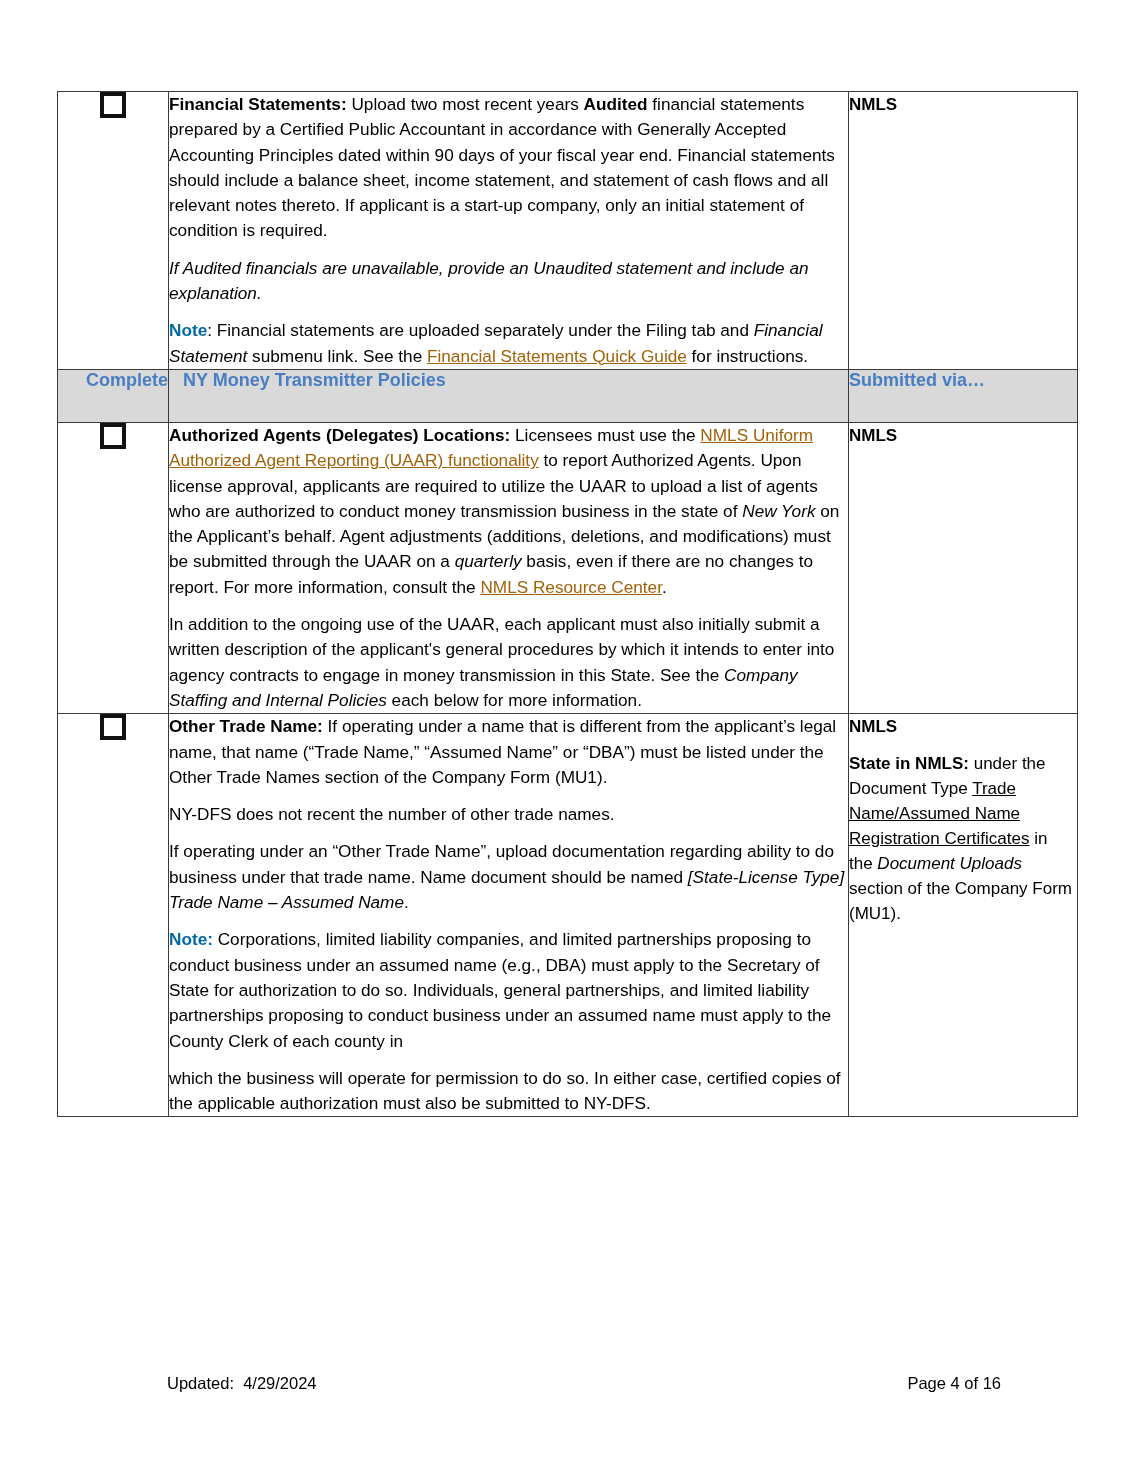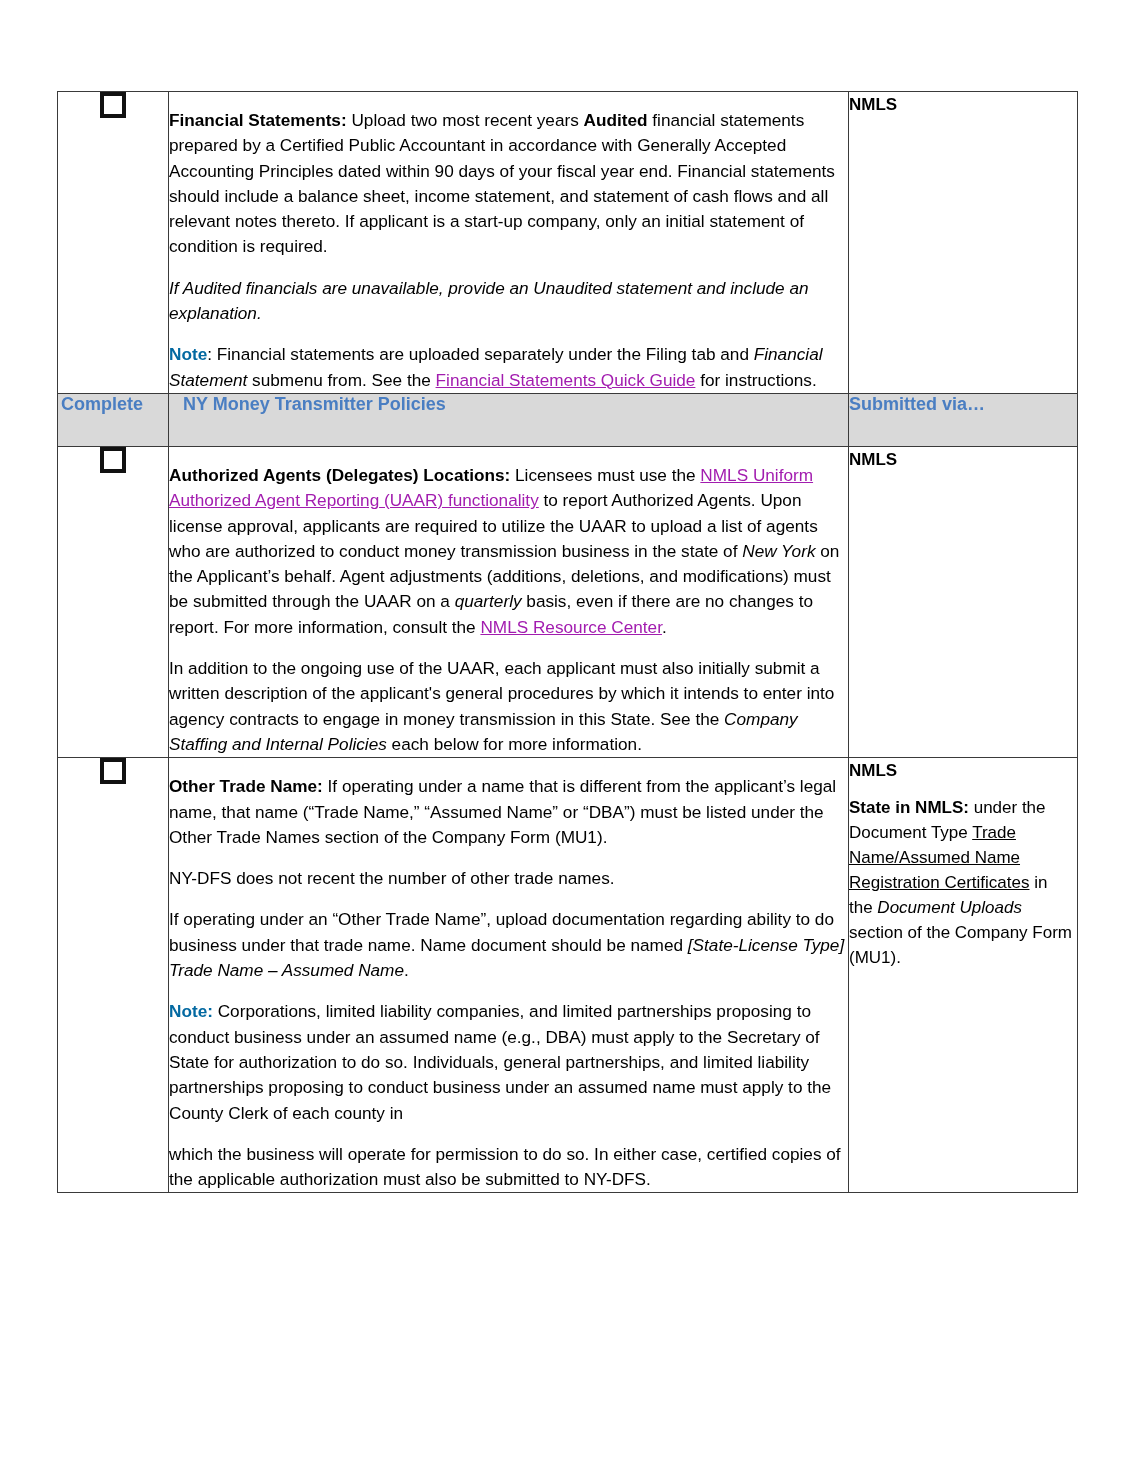--- a/index.html
+++ b/index.html
@@ -55,21 +55,21 @@
     border: 4px solid #111111;
     background: #ffffff;
     box-sizing: content-box;
   }
 
   
   .body-cell {
     padding: 14px 16px 16px 16px;
   }
   .body-cell p {
-    margin: 16px 0 12px 0;
+    margin: 0 0 12px 0;
     font-size: 17.2px;
     line-height: 25.3px;
     color: #000;
     text-align: left;
   }
   .body-cell p:last-child { margin-bottom: 0; }
 
   .via-cell {
     padding: 14px 14px 16px 14px;
   }
@@ -77,21 +77,21 @@
     margin: 0 4px 12px 0;
     font-size: 17px;
     line-height: 25px;
   }
   .via-cell p:last-child { margin-bottom: 0; }
 
   b, .b { font-weight: bold; }
   i, .i { font-style: italic; }
 
   a.doclink, .doclink {
-    color: #a21caf;
+    color: #a16207;
     text-decoration: underline;
   }
   .note-label {
     color: #0369a1;
     font-weight: bold;
   }
   .plainunderline { text-decoration: underline; }
 
   
   .hdr td {
@@ -99,21 +99,21 @@
     height: 52px;
     vertical-align: middle;
   }
   .hdr .hdr-text {
     color: #4a7ec2;
     font-weight: bold;
     font-size: 18px;
     padding: 0 14px;
     white-space: nowrap;
   }
-  .hdr .hdr-complete { padding-left: 3px; }
+  .hdr .hdr-complete { padding-left: 28px; }
   .hdr .hdr-via { padding-left: 0; }
 
   
   .tall-pad { padding-bottom: 58px; }
 
   
   .footer {
     position: absolute;
     left: 57px;
     top: 1374px;
@@ -148,21 +148,21 @@
     </colgroup>
     <tbody>
 
       <tr>
         <td class="cb-cell">
           <span class="checkbox"></span>
         </td>
         <td class="body-cell tall-pad">
           <p><b>Financial Statements:</b><span> Upload two most recent years </span><b>Audited</b><span> financial statements prepared by a Certified Public Accountant in accordance with Generally Accepted Accounting Principles dated within 90 days of your fiscal year end. Financial statements should include a balance sheet, income statement, and statement of cash flows and all relevant notes thereto. If applicant is a start-up company, only an initial statement of condition is required.</span></p>
           <p class="i">If Audited financials are unavailable, provide an Unaudited statement and include an explanation.</p>
-          <p><span class="note-label">Note</span><span>: Financial statements are uploaded separately under the Filing tab and </span><i>Financial Statement</i><span> submenu from. See the </span><a class="doclink" href="#">Financial Statements Quick Guide</a><span> for instructions.</span></p>
+          <p><span class="note-label">Note</span><span>: Financial statements are uploaded separately under the Filing tab and </span><i>Financial Statement</i><span> submenu link. See the </span><a class="doclink" href="#">Financial Statements Quick Guide</a><span> for instructions.</span></p>
         </td>
         <td class="via-cell">
           <p><b>NMLS</b></p>
         </td>
       </tr>
 
       <tr class="hdr">
         <td class="hdr-text hdr-complete">Complete</td>
         <td class="hdr-text">NY Money Transmitter Policies</td>
         <td class="hdr-text hdr-via">Submitted via…</td>
@@ -194,14 +194,18 @@
         </td>
         <td class="via-cell">
           <p><b>NMLS</b></p>
           <p><b>State in NMLS:</b><span> under the Document Type </span><span class="plainunderline">Trade Name/Assumed Name Registration Certificates</span><span> in the </span><i>Document Uploads</i><span> section of the Company Form (MU1).</span></p>
         </td>
       </tr>
 
     </tbody>
   </table>
 
+  <div class="footer">
+    <span class="left">Updated:  4/29/2024</span>
+    <span class="right">Page 4 of 16</span>
+  </div>
 
 </div>
 
 </body></html>

